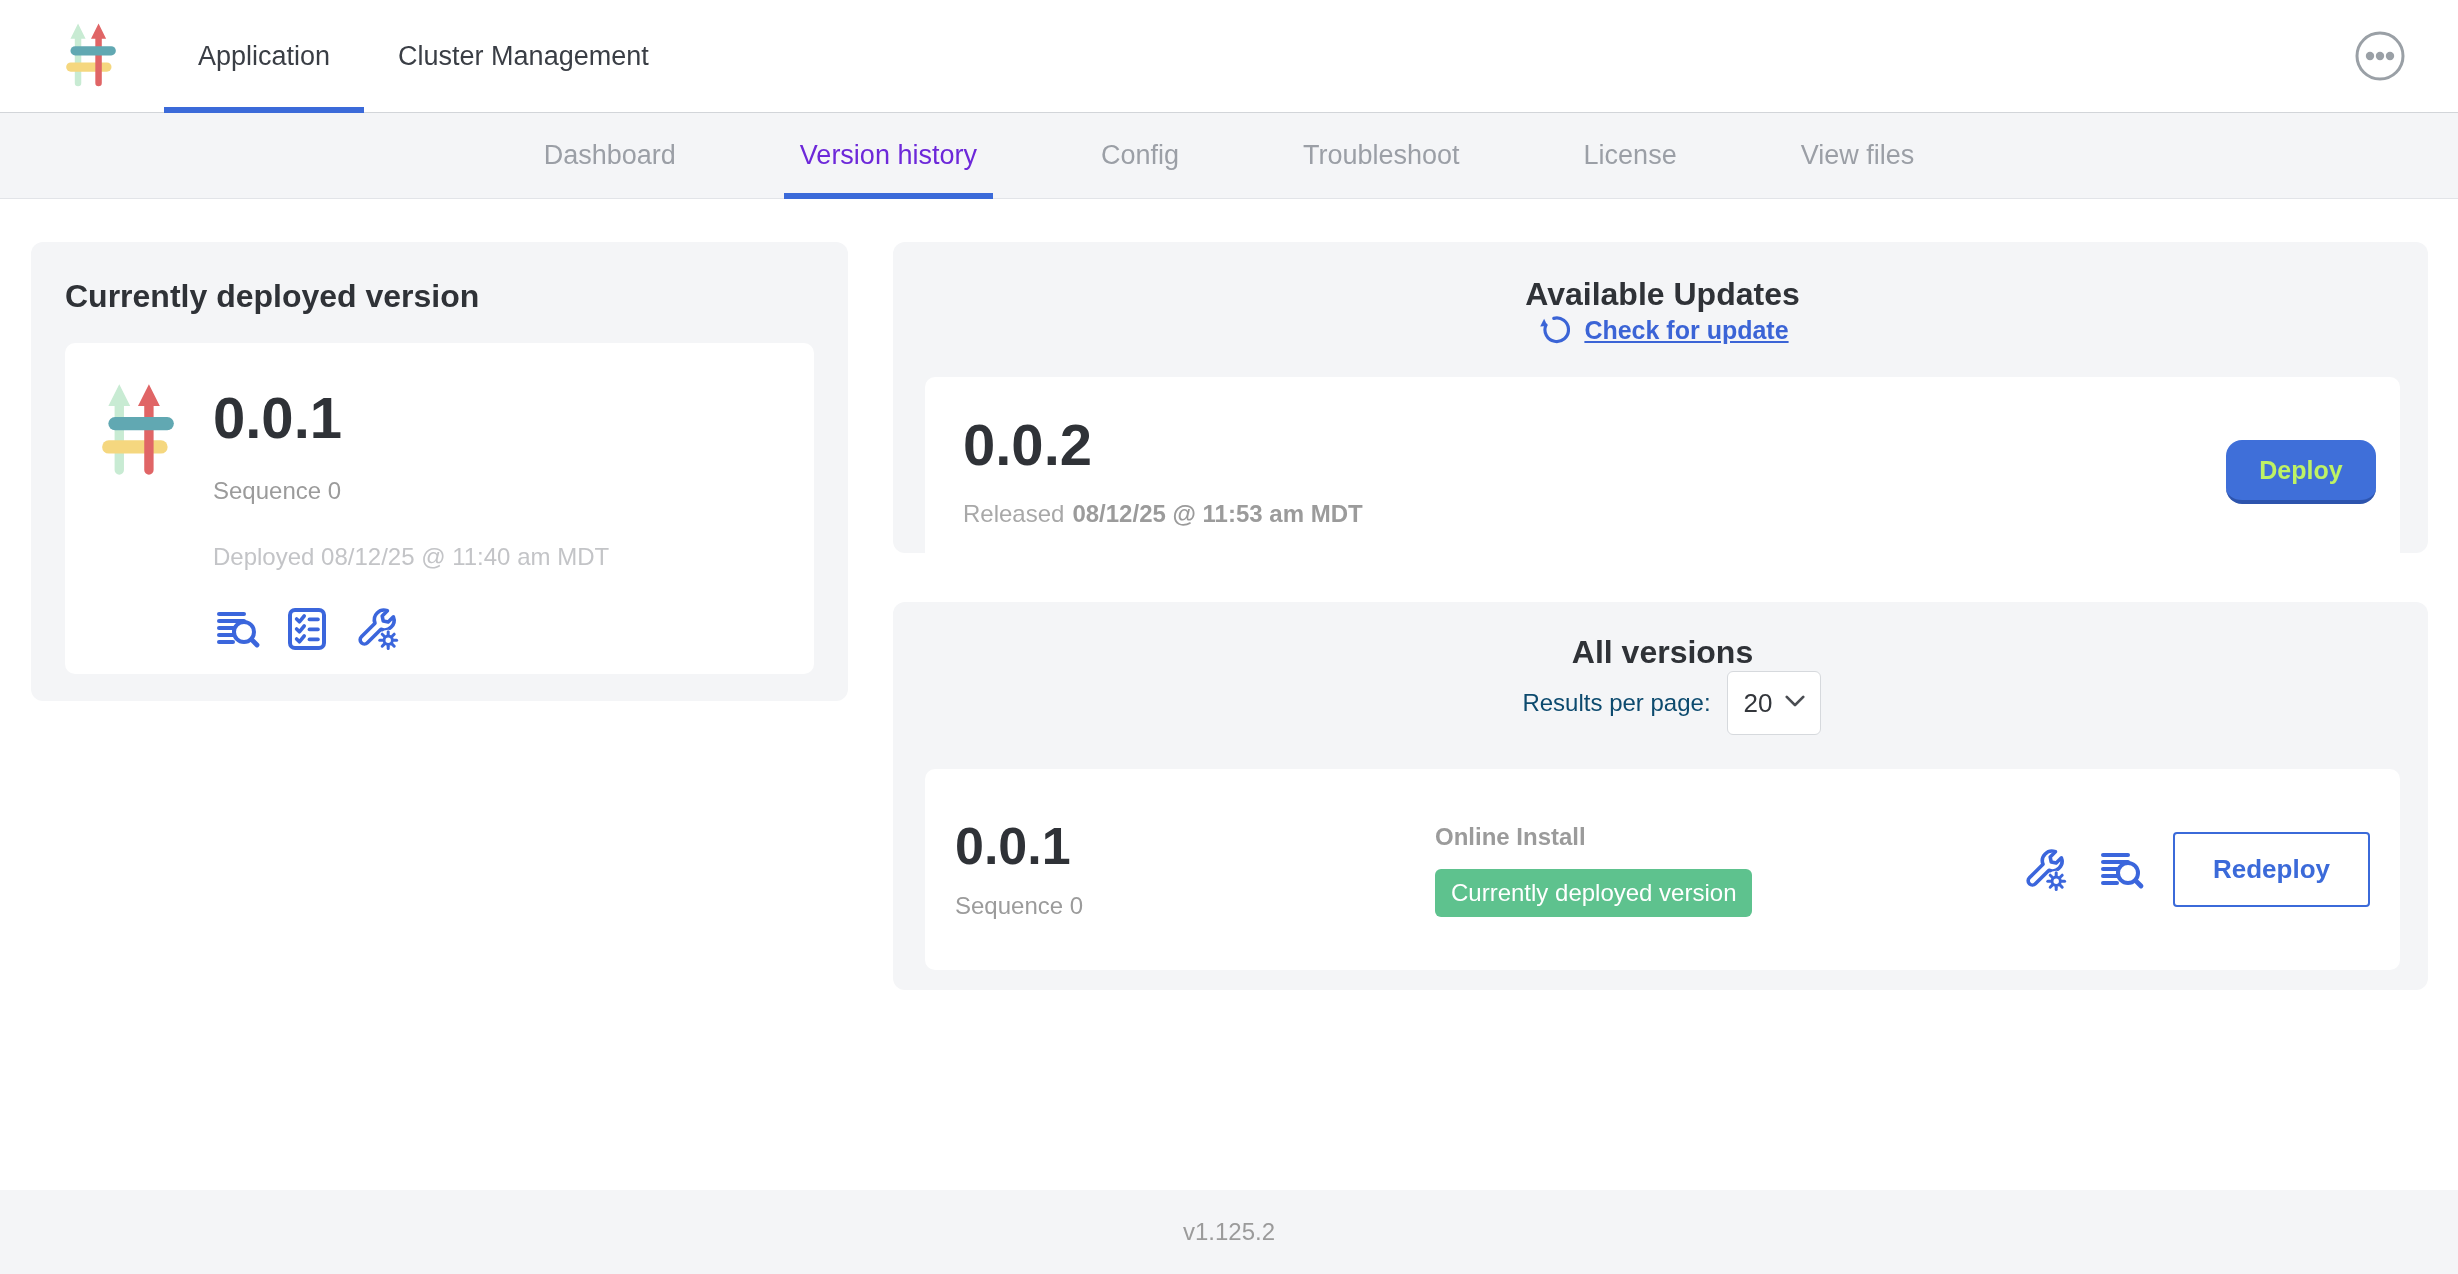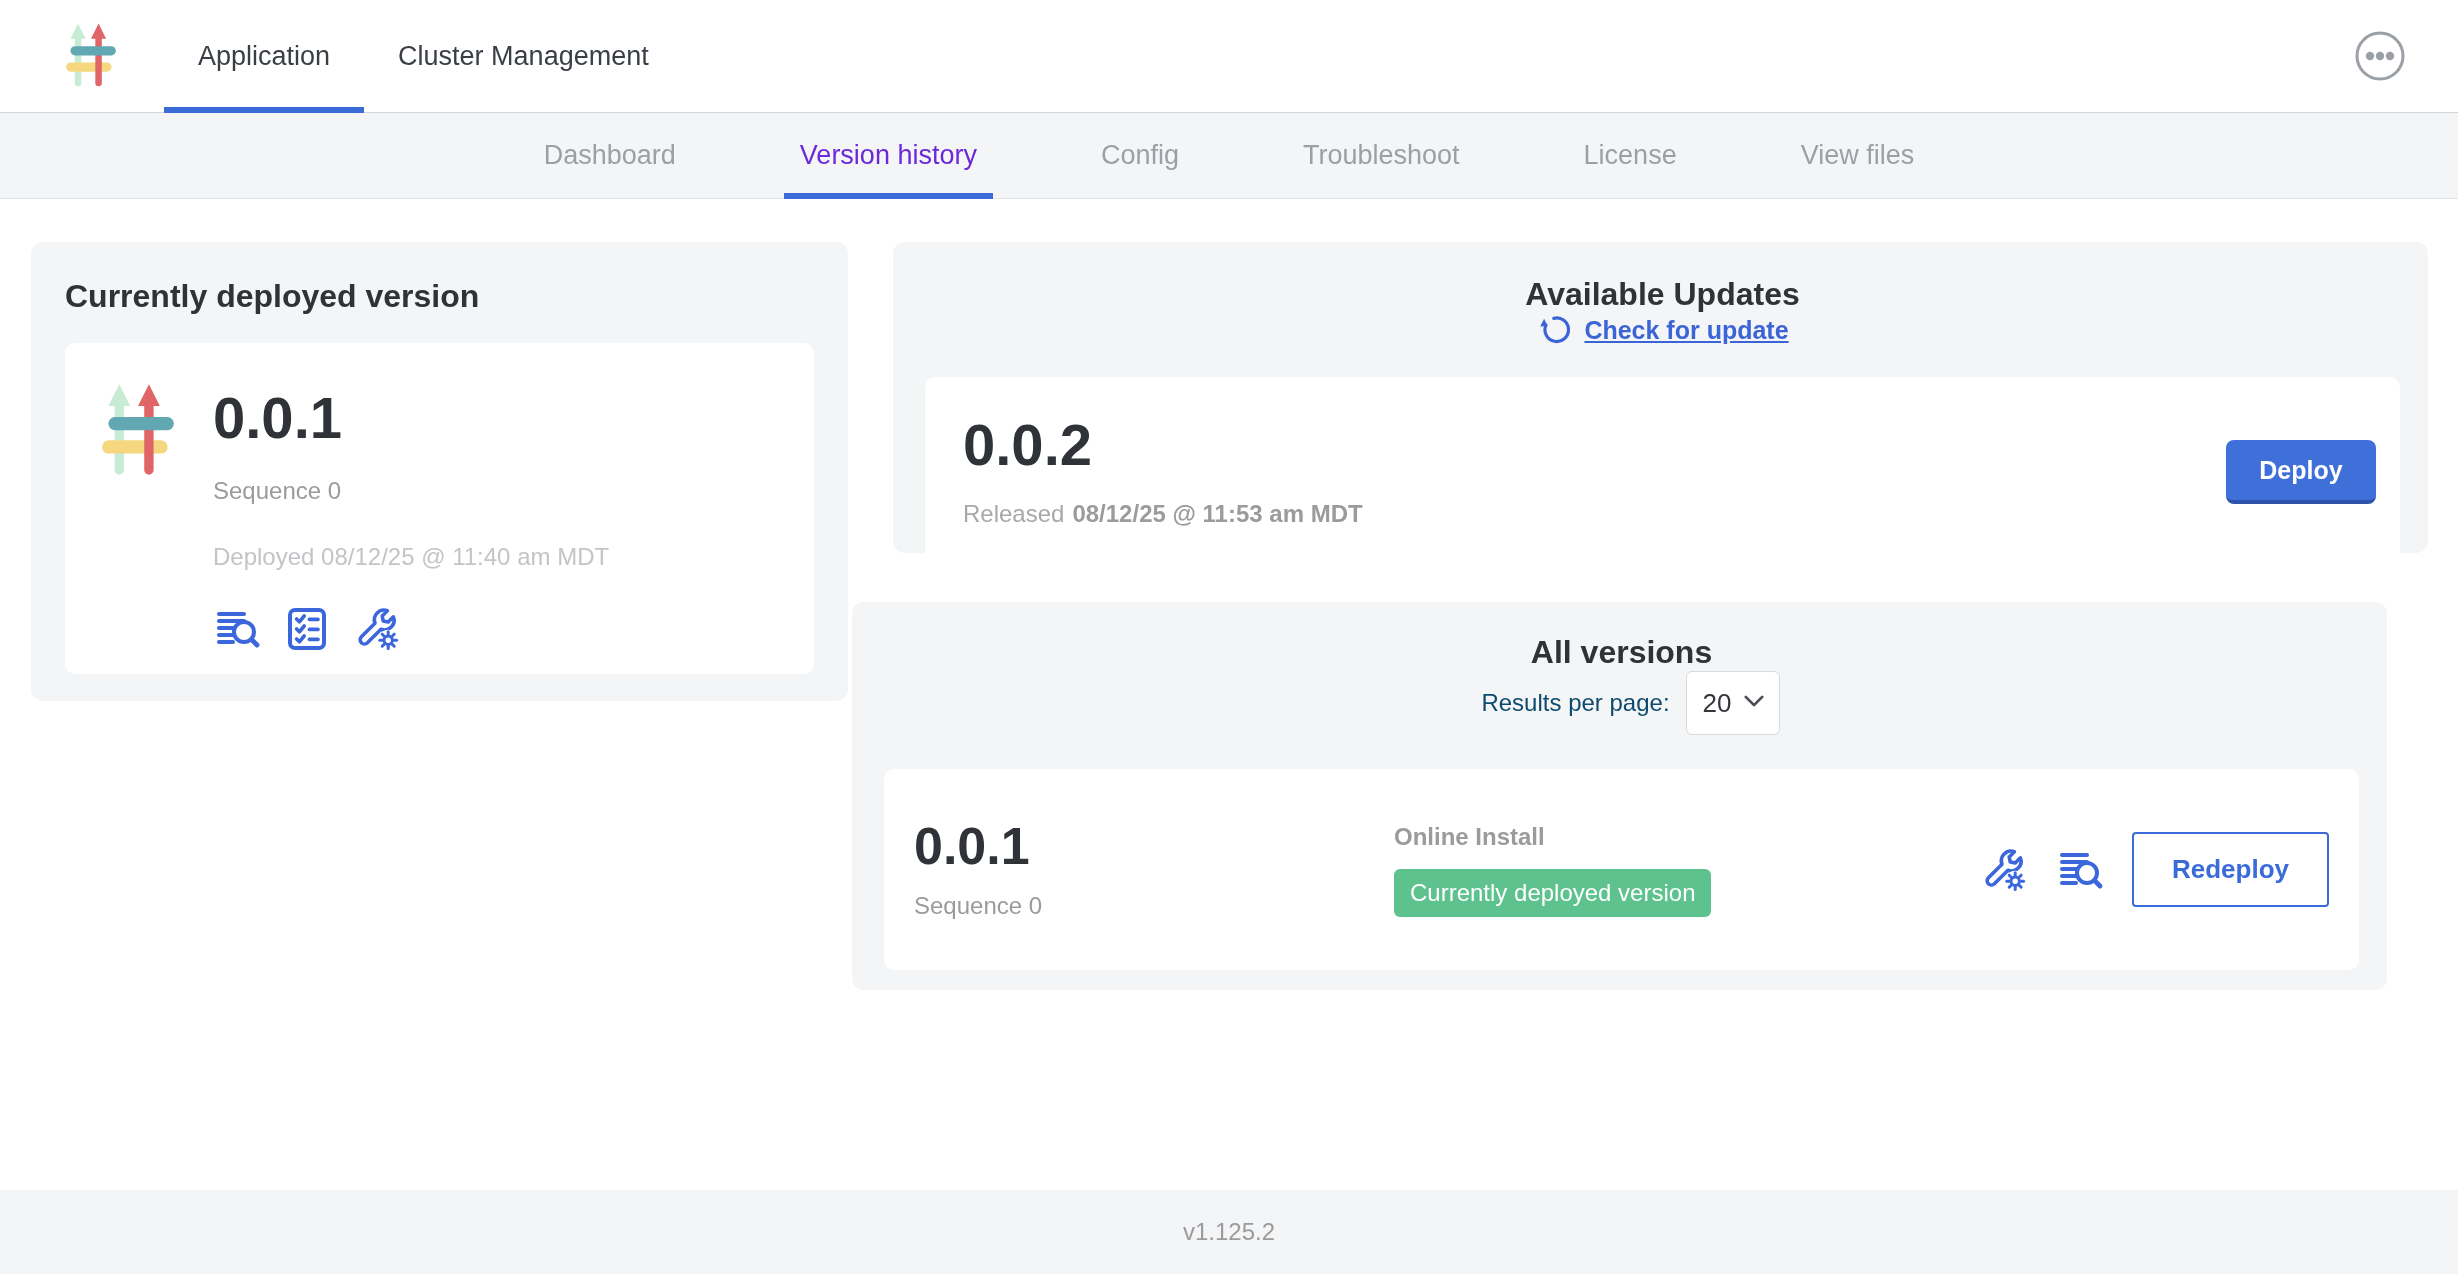--- a/index.html
+++ b/index.html
@@ -44,23 +44,23 @@
 
   .card-updates { left:893px; top:43px; width:1535px; height:311px; padding:34px 28px 0 32px; }
   .card-head-row { display:flex; align-items:center; justify-content:space-between;flex-direction:column; }
   .check-link { display:flex; align-items:center; gap:14px; cursor:pointer; }
   .check-link .txt { font-size:25px; font-weight:bold; color:#3b64d6; text-decoration:underline; }
   .refresh-ic { width:34px; height:34px; }
   .updates-panel { margin-top:30px; height:190px; padding:0 24px 0 38px; display:flex; align-items:center; justify-content:space-between; }
   .mid-version { font-size:58px; font-weight:bold; color:#2f3237; line-height:1; }
   .released-line { font-size:24px; color:#a8a8a8; margin-top:26px; }
   .released-line b { color:#9b9b9b; margin-left:8px; }
-  .deploy-btn { width:150px; height:64px; background:#3f6fd9; border:none; border-bottom:4px solid #2d54ad; border-radius:8px; color:#ffffff; font-size:25px; font-weight:bold; font-family:inherit; cursor:pointer; }
-
-  .card-versions { left:852px; top:403px; width:1535px; height:388px; padding:32px 28px 0 32px; }
+  .deploy-btn { width:150px; height:64px; background:#3f6fd9; border:none; border-bottom:4px solid #2d54ad; border-radius:16px; color:#bef264; font-size:25px; font-weight:bold; font-family:inherit; cursor:pointer; }
+
+  .card-versions { left:893px; top:403px; width:1535px; height:388px; padding:32px 28px 0 32px; }
   .rpp-group { display:flex; align-items:center; gap:16px; }
   .rpp-label { font-size:24px; color:#0c4a6e; }
   .rpp-select { width:94px; height:64px; background:#fff; border:1px solid #d6d9dd; border-radius:6px; display:flex; align-items:center; justify-content:space-between; padding:0 14px 0 16px; cursor:pointer; margin-right:-18px; }
   .rpp-value { font-size:26px; color:#33363b; }
   .row-panel { margin-top:34px; height:201px; display:flex; align-items:center; padding:0 30px; }
   .row-ver-col { flex:0 0 480px; }
   .row-version { font-size:52px; font-weight:bold; color:#2f3237; line-height:1; }
   .row-seq { font-size:24px; color:#9b9b9b; margin-top:20px; }
   .row-mid-col { flex:1 1 auto; }
   .install-type { font-size:24px; font-weight:bold; color:#9b9b9b; }

